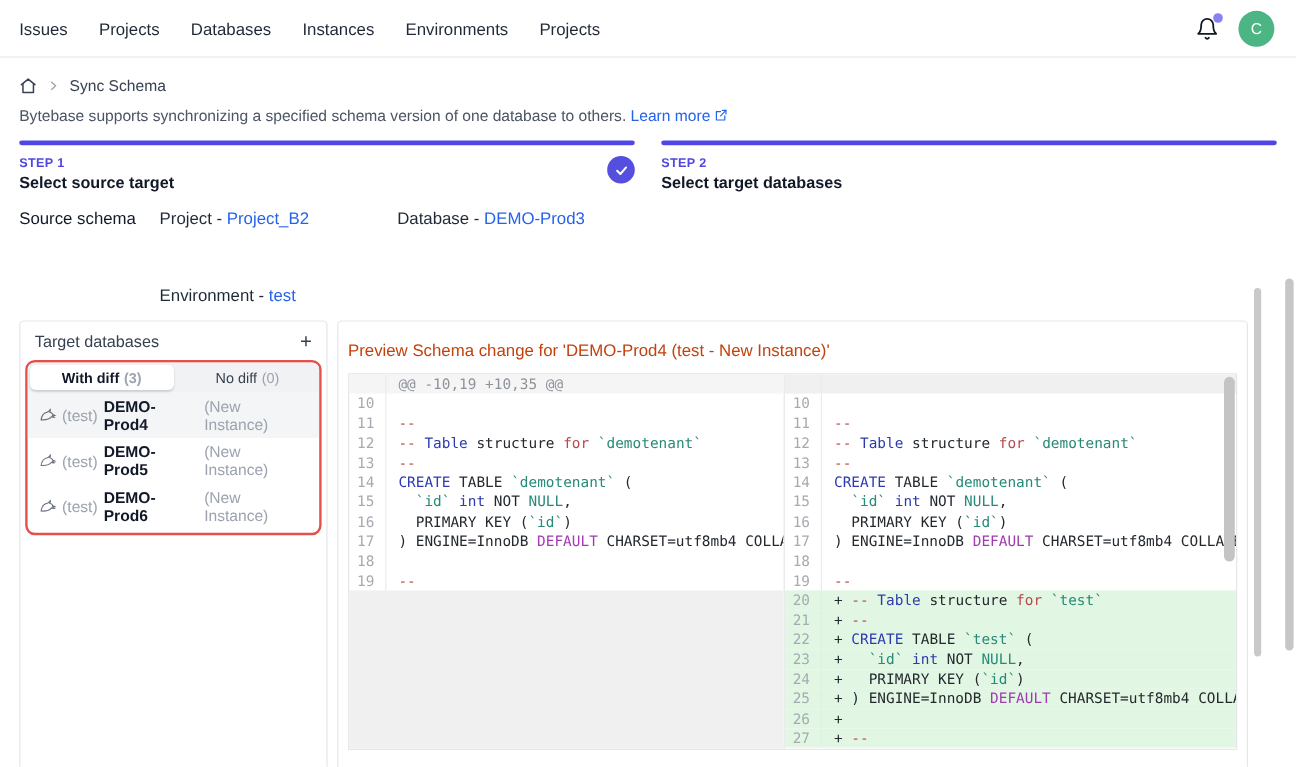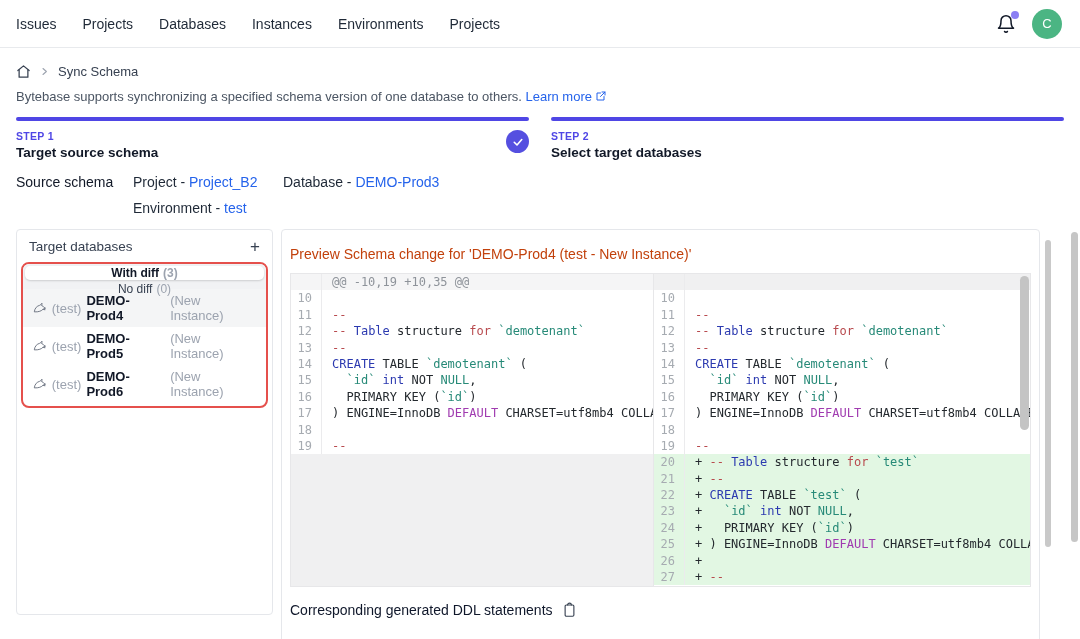--- a/index.html
+++ b/index.html
@@ -27,32 +27,32 @@
   .step { flex:1; position:relative; }
   .step-bar { height:4px; border-radius:2px; background:#4f46e5; }
   .step-label { margin-top:9px; font-size:10.5px; font-weight:700; letter-spacing:.3px; color:#4f46e5; }
   .step-title { margin-top:3px; font-size:13.5px; font-weight:600; color:#111827; }
   .step-check { position:absolute; right:0; top:13px; width:23px; height:23px; border-radius:50%;
     background:#554fe0; display:flex; align-items:center; justify-content:center; }
 
   
   .source { margin:14px 16px 0; display:flex; font-size:14px; }
   .source-label { width:117px; color:#111827; }
-  .source-grid { display:grid; grid-template-columns:150px auto; row-gap:10px; }
+  .source-grid { display:grid; grid-template-columns:150px auto; row-gap:10px;gap:48px; }
   .source-cell a { color:#2563eb; text-decoration:none; cursor:pointer; }
 
   
   .main { margin-top:13px; padding-left:16px; display:flex; align-items:flex-start; position:relative; }
 
   .left-card { width:257px; height:386px; border:1px solid #e5e7eb; border-radius:4px; background:#fff; flex:none; }
   .left-card-header { display:flex; align-items:center; justify-content:space-between; padding:9px 12px 7px; }
   .left-card-title { font-size:13.5px; color:#374151; }
   .plus-btn { font-size:17px; line-height:14px; color:#374151; cursor:pointer; font-weight:400; }
   .red-box { margin:1px 4px 0; border:2px solid #e5504c; border-radius:8px; overflow:hidden; background:#fff; }
-  .tabbar { display:flex; background:#f1f2f4; height:25px;flex-direction:column; }
+  .tabbar { display:flex; background:#f1f2f4; height:25px; }
   .tab { flex:1; display:flex; align-items:center; justify-content:center; gap:4px; font-size:12px; color:#374151; cursor:pointer; }
   .tab .count { color:#9ca3af; }
   .tab.active { background:#fff; margin:2px; border-radius:5px; box-shadow:0 1px 2px rgba(0,0,0,.15); font-weight:700; color:#111827; }
   .db-list { padding-bottom:3px; }
   .db-item { display:flex; align-items:center; gap:5px; height:38px; padding:0 10px; font-size:13px; cursor:pointer; }
   .db-item.selected { background:#f4f5f6; }
   .db-env, .db-suffix { color:#9ca3af; }
   .db-name { font-weight:700; color:#111827; }
 
   .right-card { width:759px; margin-left:8px; border:1px solid #e5e7eb; border-radius:4px 4px 0 0; background:#fff; height:440px; }
@@ -127,21 +127,21 @@
         <path d="M18 13v7H4V6h7"></path>
         <path d="M14 4h6v6"></path>
         <path d="M20 4 11 13"></path>
       </svg></span>
 </div>
 
 <div class="steps">
   <div class="step">
     <div class="step-bar"></div>
     <div class="step-label">STEP 1</div>
-    <div class="step-title">Target source schema</div>
+    <div class="step-title">Select source target</div>
     <div class="step-check">
       <svg width="12" height="12" viewBox="0 0 24 24" fill="none" stroke="#fff" stroke-width="3.2" stroke-linecap="round" stroke-linejoin="round">
           <polyline points="4.5 12.5 10 18 19.5 7"></polyline>
         </svg>
     </div>
   </div>
   <div class="step">
     <div class="step-bar"></div>
     <div class="step-label">STEP 2</div>
     <div class="step-title">Select target databases</div>

